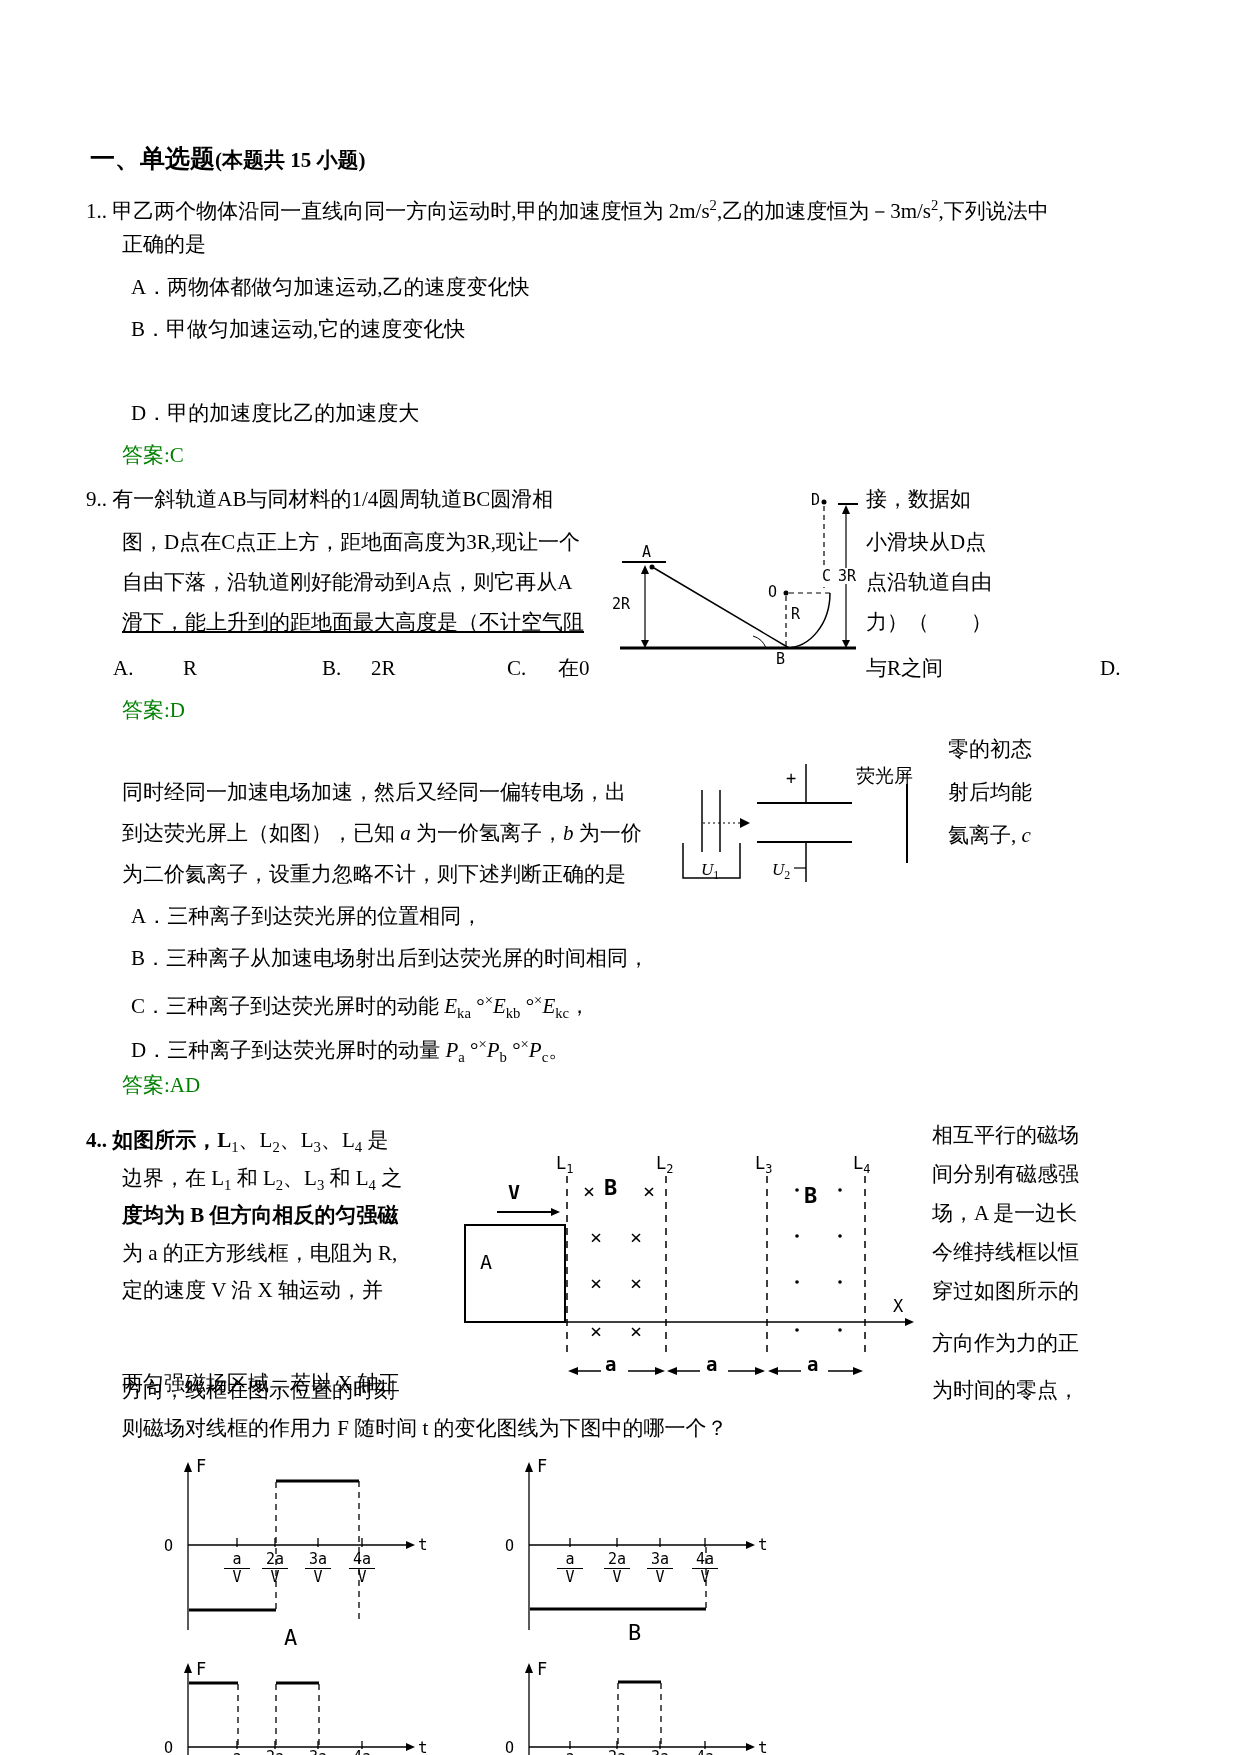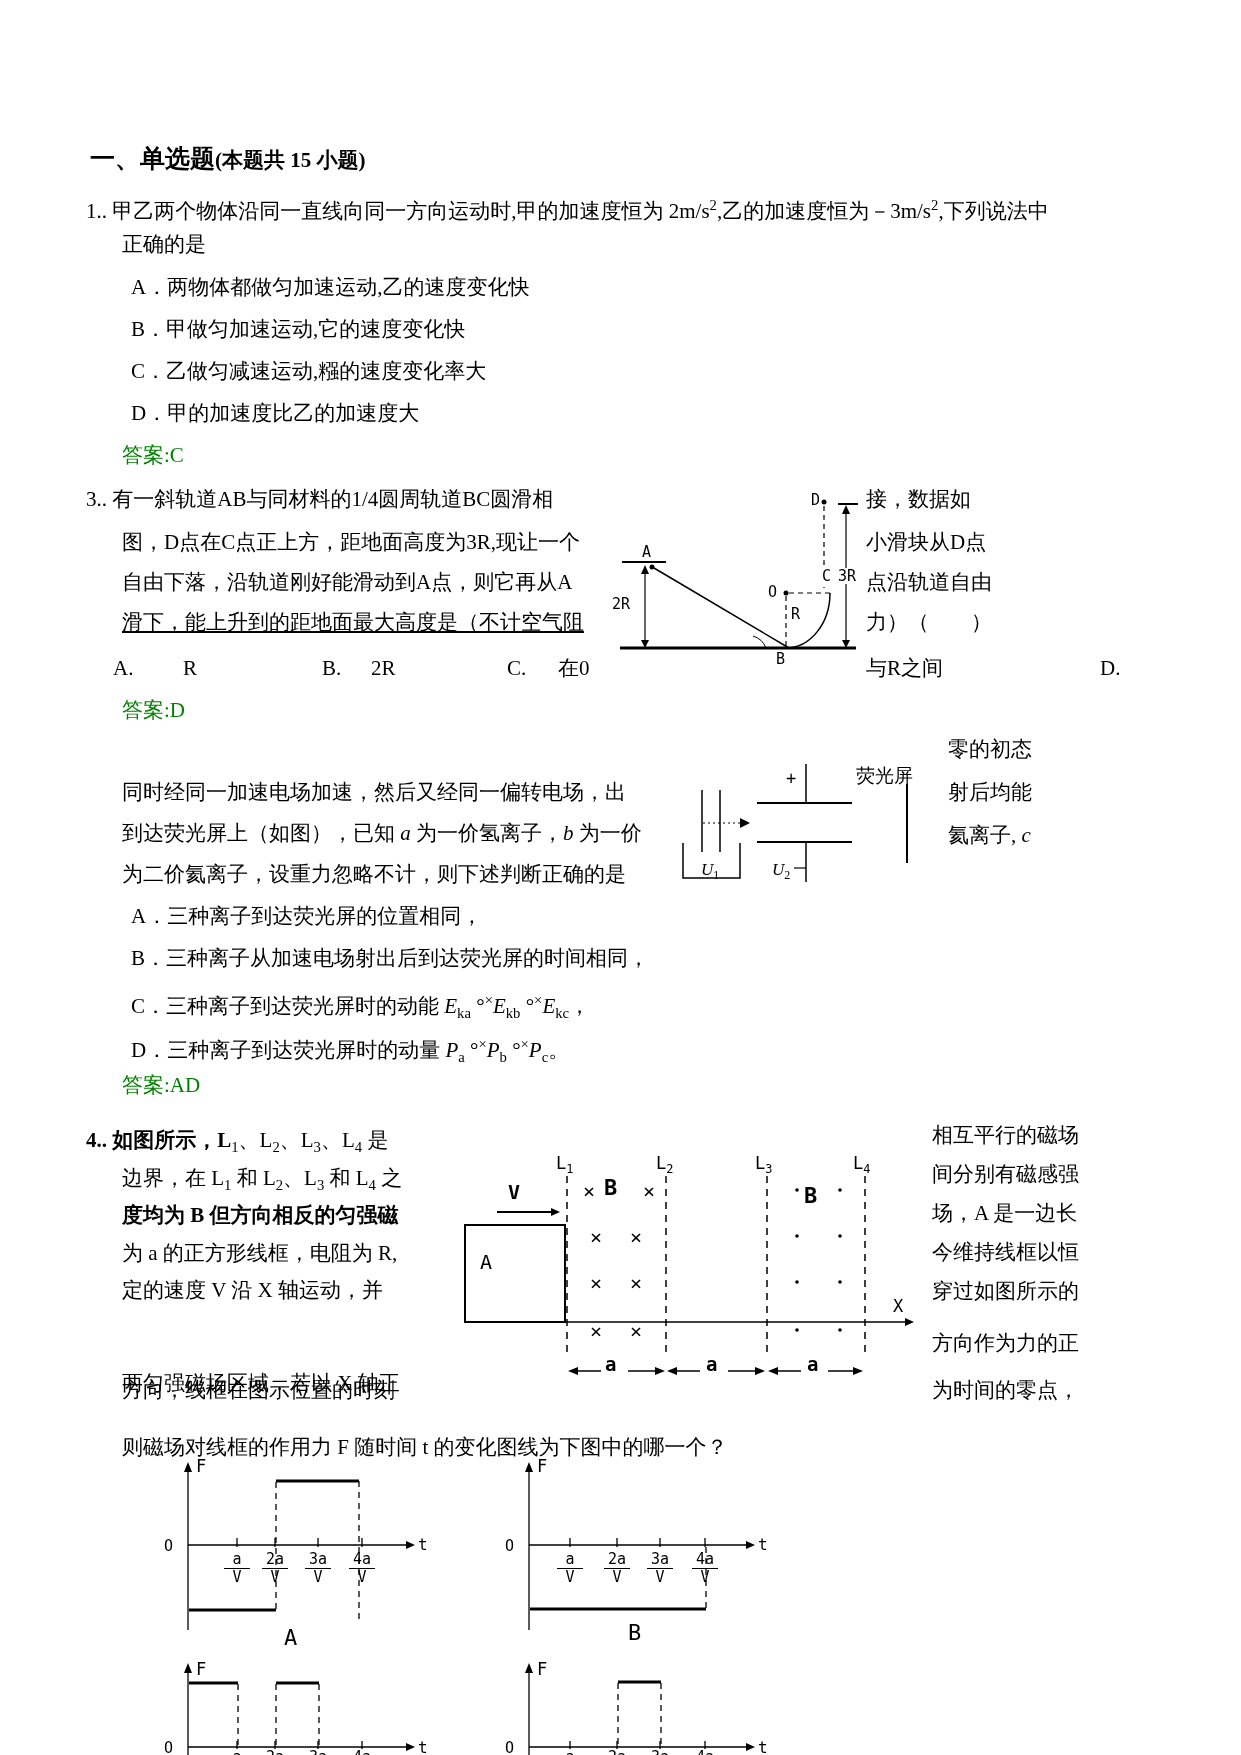--- a/index.html
+++ b/index.html
@@ -28,25 +28,24 @@
 <body>
 
 <div class="page">
 
   <div class="ln" style="left:90px;top:146px;"><span class="ttl">一、单选题</span><span class="ttl-sub">(本题共 15 小题)</span></div>
 
   <div class="ln" style="left:86px;top:192px;">1.. 甲乙两个物体沿同一直线向同一方向运动时,甲的加速度恒为 2m/s<sup>2</sup>,乙的加速度恒为－3m/s<sup>2</sup>,下列说法中</div>
   <div class="ln" style="left:122px;top:231px;">正确的是</div>
   <div class="ln" style="left:131px;top:274px;">A．两物体都做匀加速运动,乙的速度变化快</div>
   <div class="ln" style="left:131px;top:316px;">B．甲做匀加速运动,它的速度变化快</div>
-  <div class="ln" style="left:131px;top:358px;">C．乙做匀减速运动,糨的速度变化率大</div>
   <div class="ln" style="left:131px;top:400px;">D．甲的加速度比乙的加速度大</div>
   <div class="ln grn" style="left:122px;top:442px;">答案:C</div>
 
-  <div class="ln" style="left:86px;top:486px;">3.. 有一斜轨道AB与同材料的1/4圆周轨道BC圆滑相</div>
+  <div class="ln" style="left:86px;top:486px;">9.. 有一斜轨道AB与同材料的1/4圆周轨道BC圆滑相</div>
   <div class="ln" style="left:122px;top:529px;">图，D点在C点正上方，距地面高度为3R,现让一个</div>
   <div class="ln" style="left:122px;top:569px;">自由下落，沿轨道刚好能滑动到A点，则它再从A</div>
   <div class="ln" style="left:122px;top:609px;text-decoration:underline;">滑下，能上升到的距地面最大高度是（不计空气阻</div>
   <div class="ln" style="left:866px;top:486px;">接，数据如</div>
   <div class="ln" style="left:866px;top:529px;">小滑块从D点</div>
   <div class="ln" style="left:866px;top:569px;">点沿轨道自由</div>
   <div class="ln" style="left:866px;top:609px;">力）（　　）</div>
 
   <div class="ln" style="left:113px;top:655px;">A.</div>
   <div class="ln" style="left:183px;top:655px;">R</div>
@@ -124,21 +123,21 @@
   <div class="ln" style="left:122px;top:1277px;">定的速度 V 沿 X 轴运动，并</div>
   <div class="ln" style="left:122px;top:1330px;margin-top:40px;">两匀强磁场区域．若以 X 轴正</div>
   <div class="ln" style="left:122px;top:1377px;">方向，线框在图示位置的时刻</div>
   <div class="ln" style="left:932px;top:1122px;">相互平行的磁场</div>
   <div class="ln" style="left:932px;top:1161px;">间分别有磁感强</div>
   <div class="ln" style="left:932px;top:1200px;">场，A 是一边长</div>
   <div class="ln" style="left:932px;top:1239px;">今维持线框以恒</div>
   <div class="ln" style="left:932px;top:1278px;">穿过如图所示的</div>
   <div class="ln" style="left:932px;top:1330px;">方向作为力的正</div>
   <div class="ln" style="left:932px;top:1377px;">为时间的零点，</div>
-  <div class="ln" style="left:122px;top:1415px;margin-top:19px;">则磁场对线框的作用力 F 随时间 t 的变化图线为下图中的哪一个？</div>
+  <div class="ln" style="left:122px;top:1415px;">则磁场对线框的作用力 F 随时间 t 的变化图线为下图中的哪一个？</div>
 
   <svg style="left:430px;top:1150px;width:495px;height:235px;" viewBox="430 1150 495 235">
     <rect x="465" y="1225" width="100" height="97" stroke="#000" fill="none" stroke-width="2"></rect>
     <line x1="497" y1="1212" x2="551" y2="1212" stroke-width="2"></line>
     <polygon points="551,1208 551,1216 560,1212"></polygon>
     <line x1="465" y1="1322" x2="905" y2="1322" stroke-width="1.5"></line>
     <polygon points="905,1318 905,1326 914,1322"></polygon>
     <line x1="567" y1="1176" x2="567" y2="1358" stroke-width="1.5" stroke-dasharray="7,6"></line>
     <line x1="666" y1="1176" x2="666" y2="1358" stroke-width="1.5" stroke-dasharray="7,6"></line>
     <line x1="767" y1="1176" x2="767" y2="1358" stroke-width="1.5" stroke-dasharray="7,6"></line>

